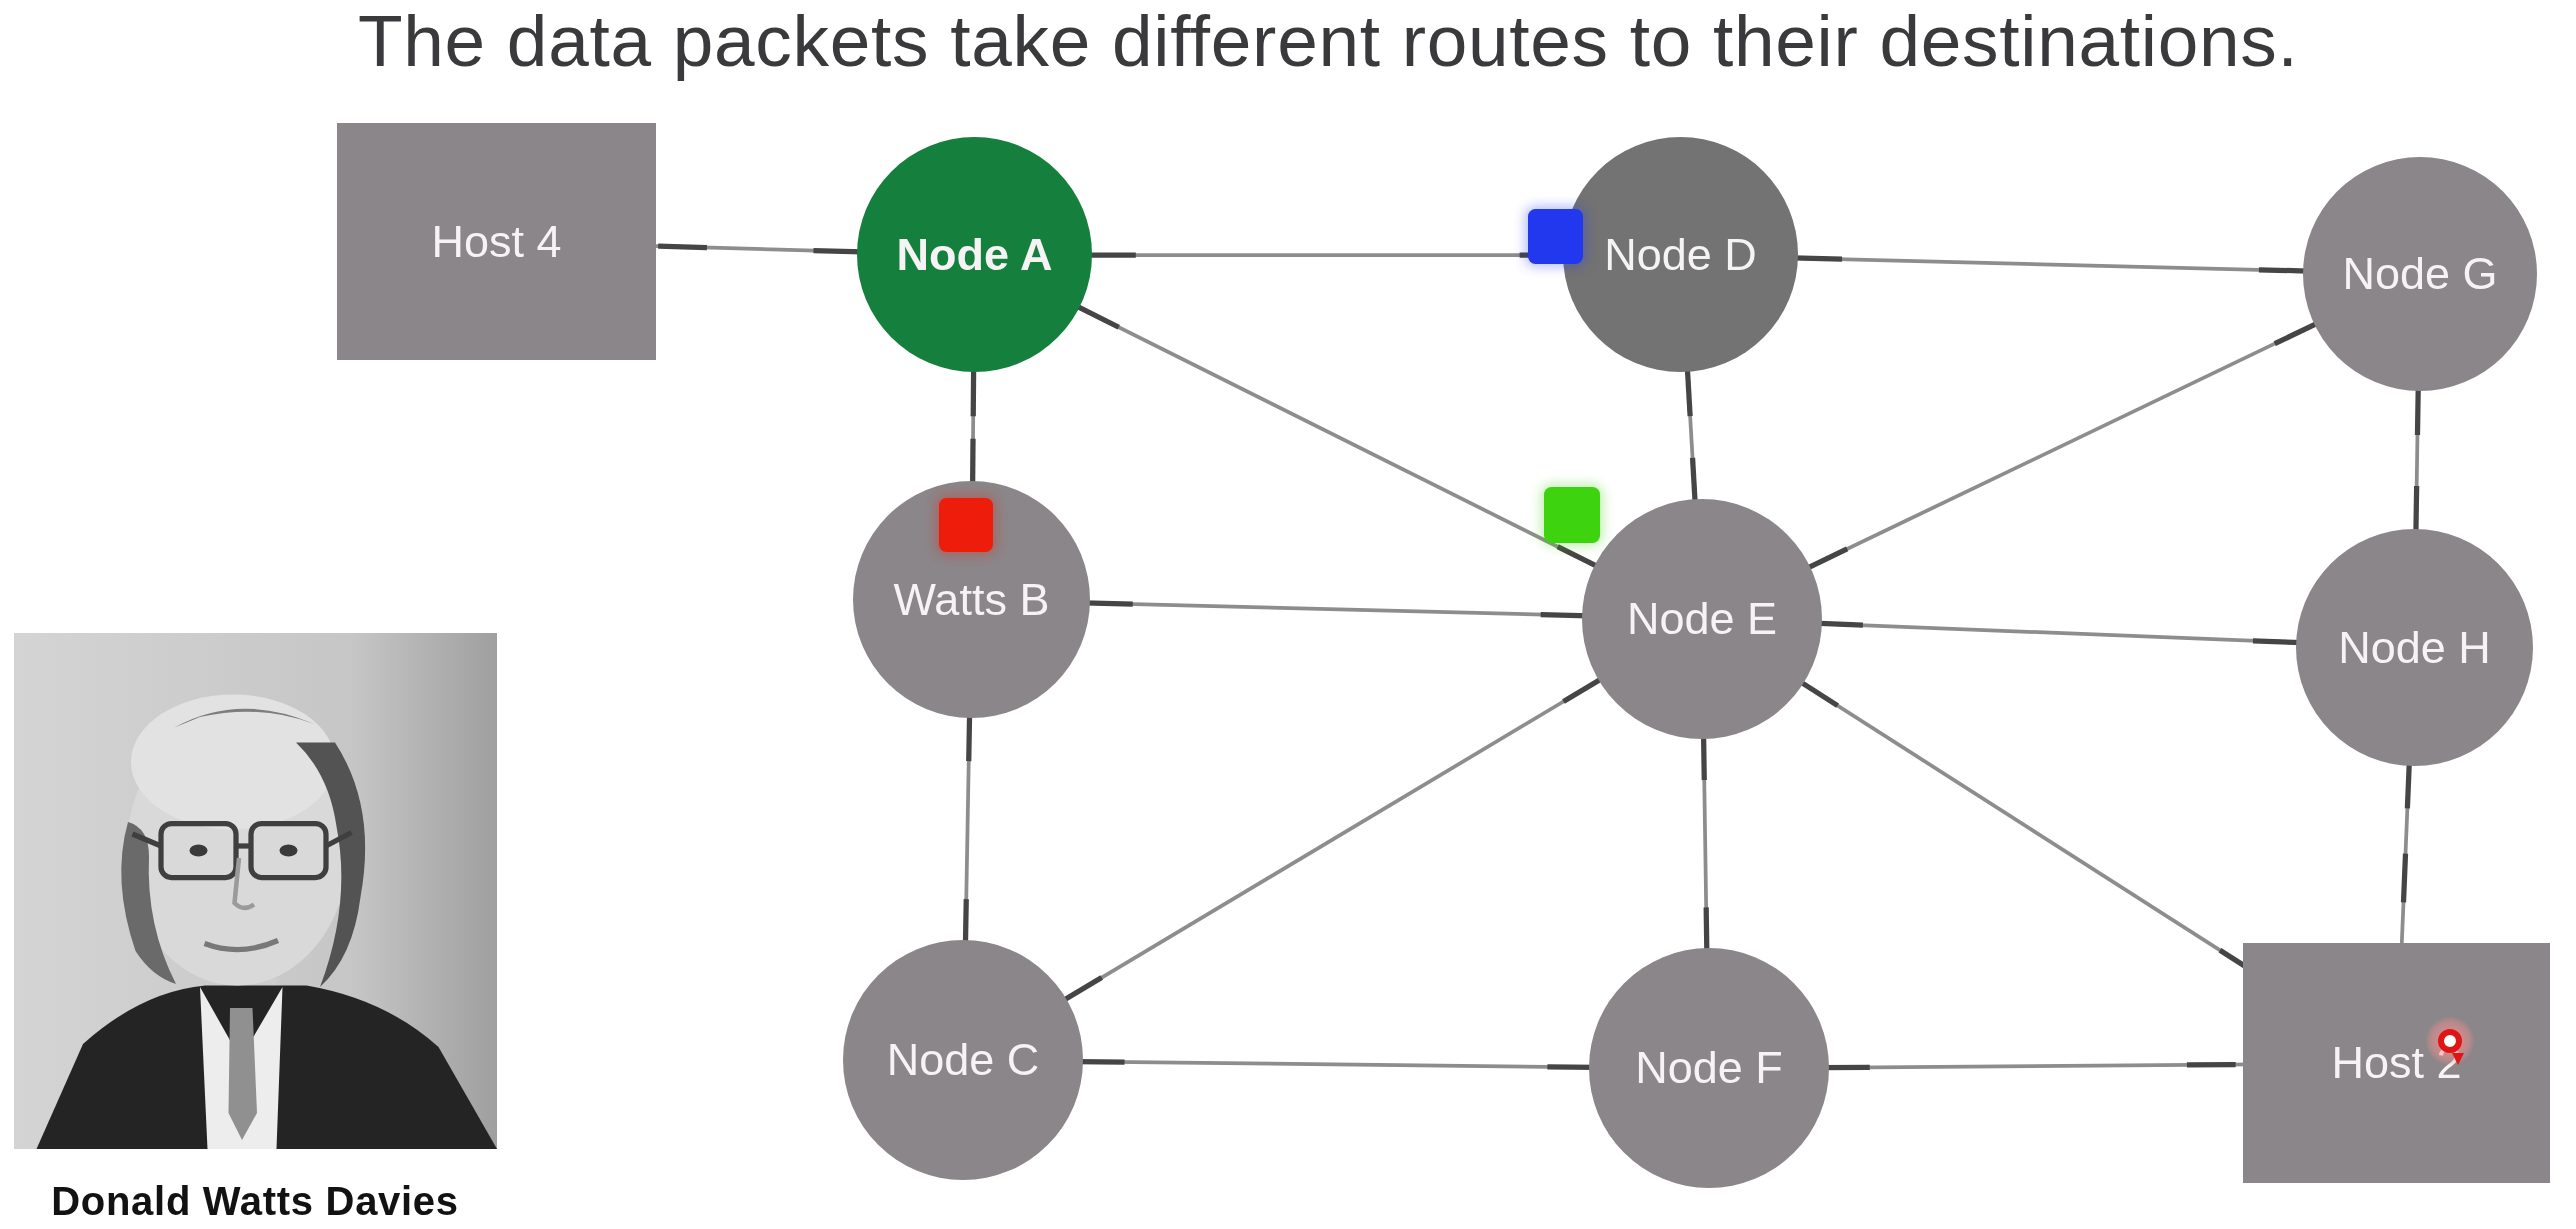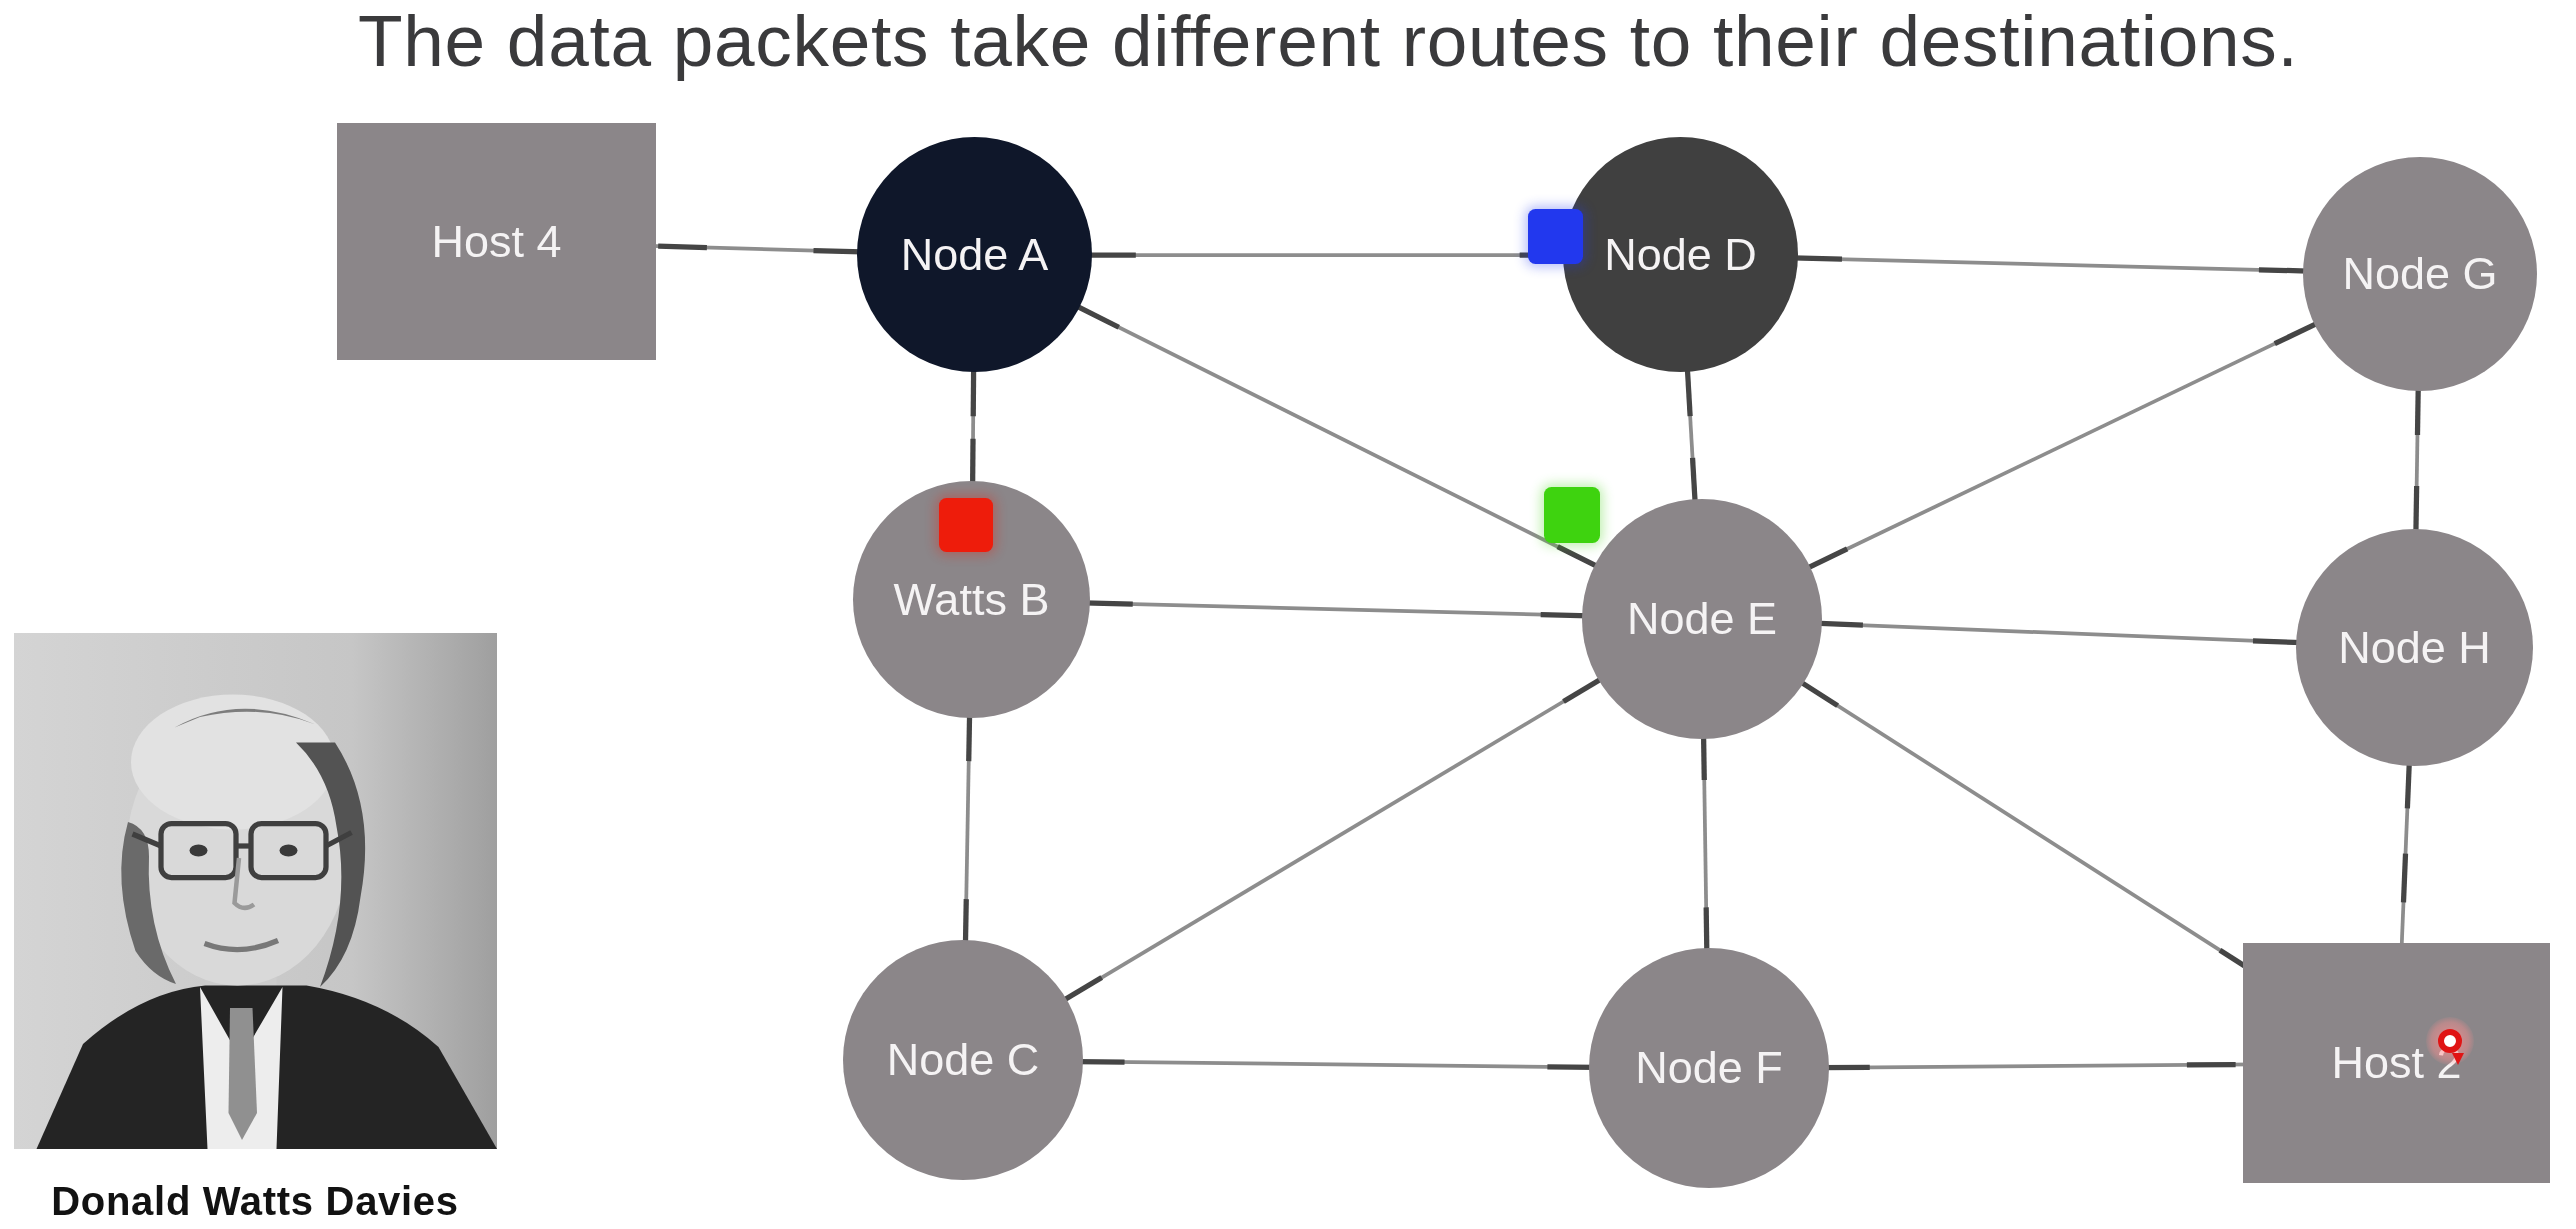--- a/index.html
+++ b/index.html
@@ -90,30 +90,30 @@
       <line x1="3205.9022688417795" y1="1203.1843822961919" x2="3208.593652445108" y2="1138.240125781087" stroke="#454545" stroke-width="7"></line>
     </svg>
 
   <div id="diagram-layer">
       <div class="node rect" style="background: rgb(139, 134, 137); color: rgb(245, 243, 244); left: 337px; top: 123px; width: 319px; height: 237px;">
         <span>Host 4</span>
       </div>
       <div class="node rect" style="background: rgb(139, 134, 137); color: rgb(245, 243, 244); left: 2243px; top: 943px; width: 307px; height: 240px;">
         <span>Host 2</span>
       </div>
-      <div class="node circle" style="background: #0f172a; color: rgb(245, 243, 244); left: 857px; top: 137px; width: 235px; height: 235px;">
+      <div class="node circle" style="background: #15803d; color: rgb(245, 243, 244); left: 857px; top: 137px; width: 235px; height: 235px; font-weight: bold;">
         <span>Node A</span>
       </div>
       <div class="node circle" style="background: rgb(139, 134, 137); color: rgb(245, 243, 244); left: 853px; top: 481px; width: 237px; height: 237px;">
         <span>Watts B</span>
       </div>
       <div class="node circle" style="background: rgb(139, 134, 137); color: rgb(245, 243, 244); left: 843px; top: 940px; width: 240px; height: 240px;">
         <span>Node C</span>
       </div>
-      <div class="node circle" style="background: #404040; color: rgb(245, 243, 244); left: 1563px; top: 137px; width: 235px; height: 235px;">
+      <div class="node circle" style="background: #737373; color: rgb(245, 243, 244); left: 1563px; top: 137px; width: 235px; height: 235px;">
         <span>Node D</span>
       </div>
       <div class="node circle" style="background: rgb(139, 134, 137); color: rgb(245, 243, 244); left: 1582px; top: 499px; width: 240px; height: 240px;">
         <span>Node E</span>
       </div>
       <div class="node circle" style="background: rgb(139, 134, 137); color: rgb(245, 243, 244); left: 1589px; top: 948px; width: 240px; height: 240px;">
         <span>Node F</span>
       </div>
       <div class="node circle" style="background: rgb(139, 134, 137); color: rgb(245, 243, 244); left: 2303px; top: 157px; width: 234px; height: 234px;">
         <span>Node G</span>

